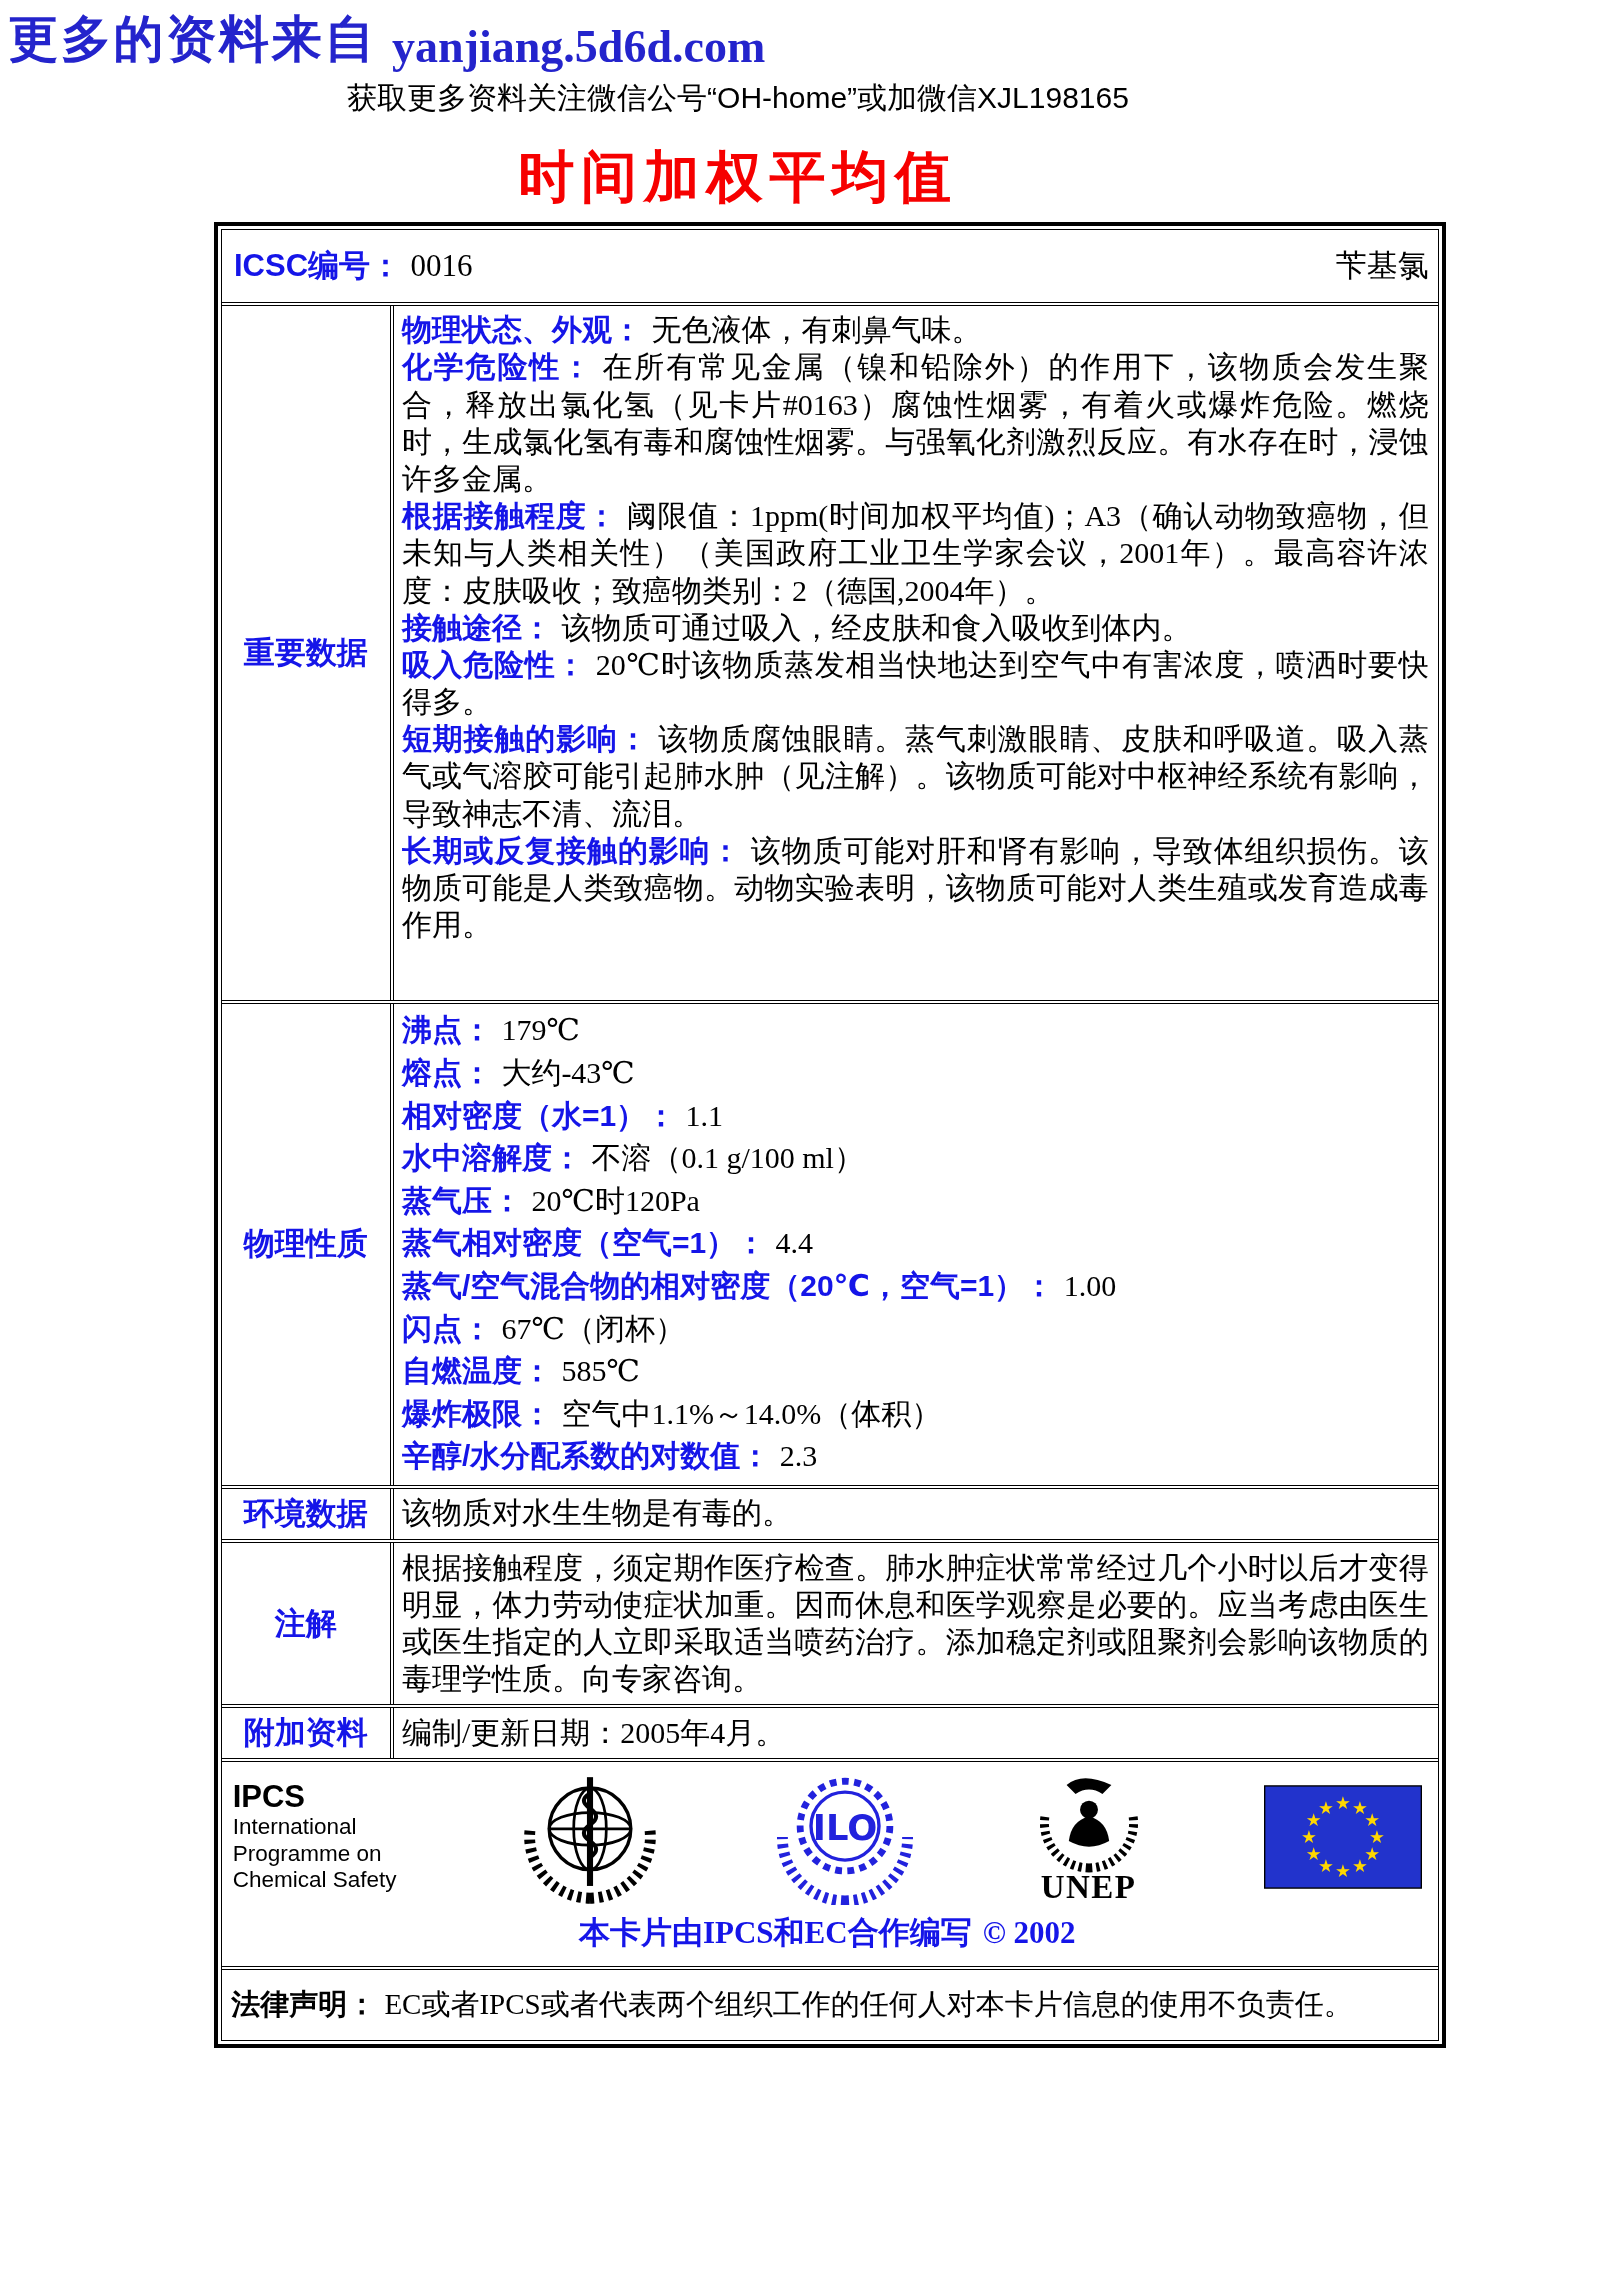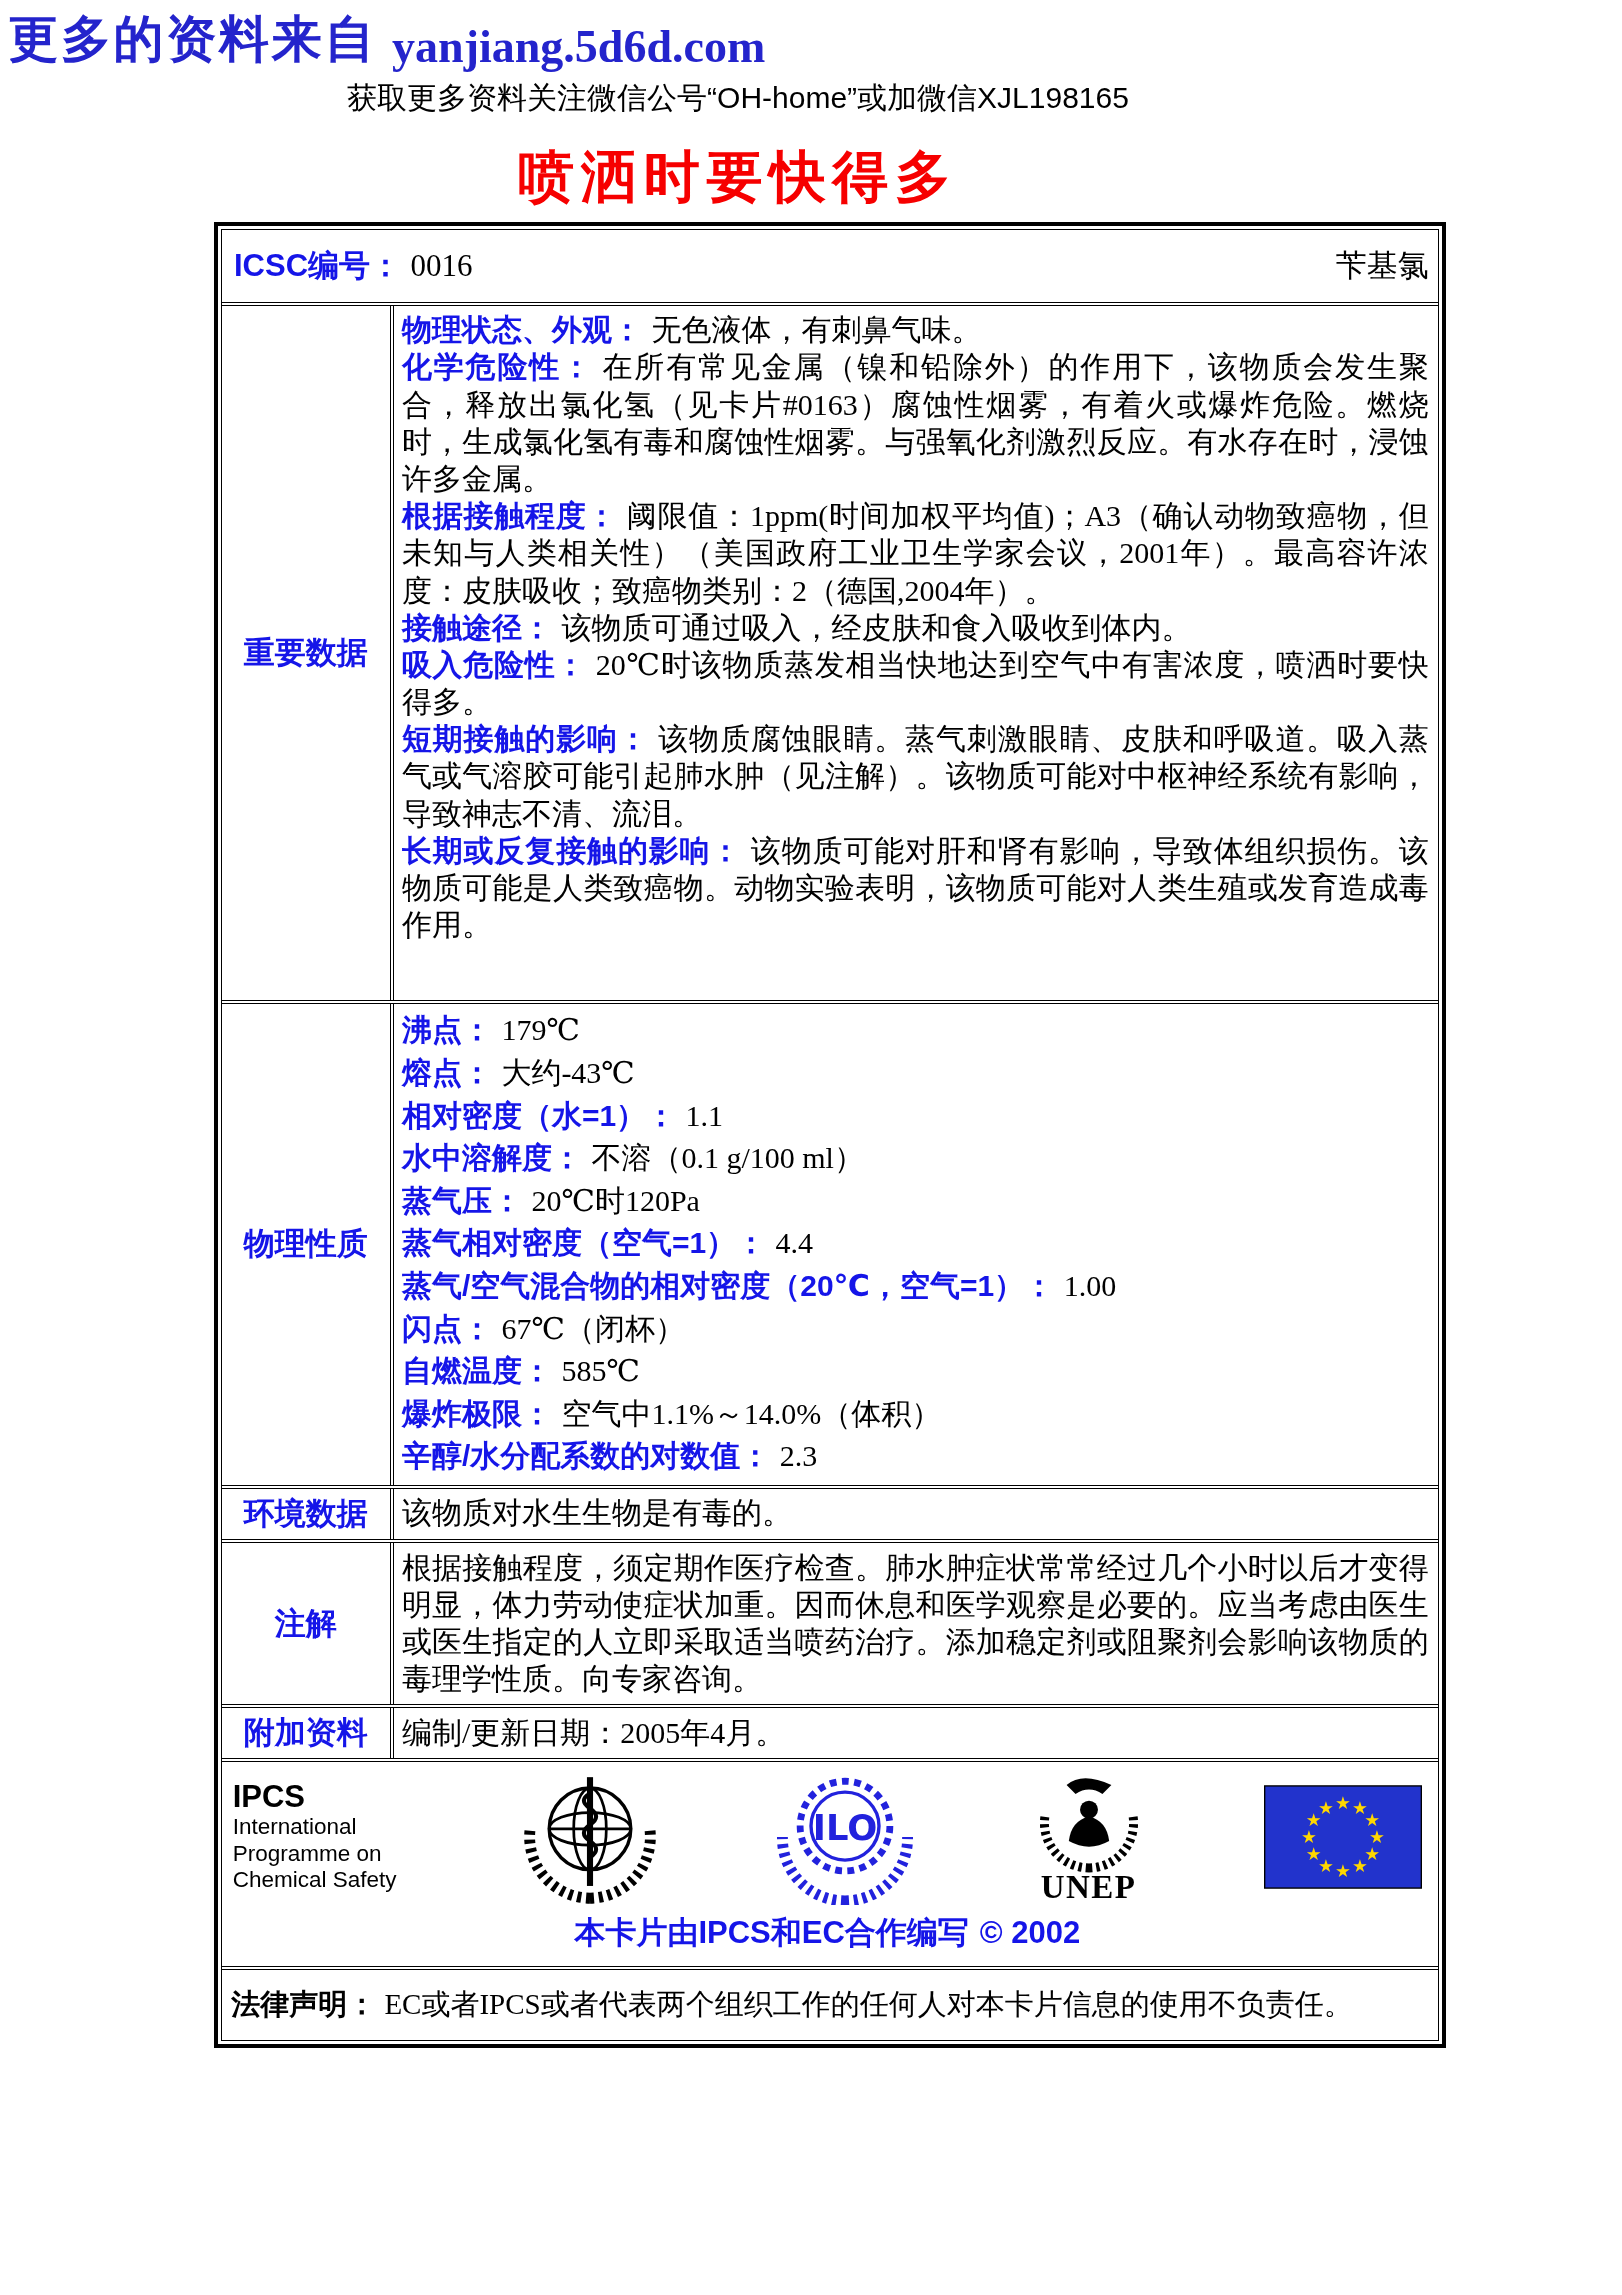--- a/index.html
+++ b/index.html
@@ -44,41 +44,41 @@
   
   .footer-row{border-top:4.8px double #000;padding:6.8px 16.4px 4.1px 11px;}
   .logos-strip{display:flex;align-items:center;justify-content:space-between;}
   .ipcs-block{width:170px;font-family:"Liberation Sans","DejaVu Sans",sans-serif;}
   .ipcs-title{font-size:31px;font-weight:bold;line-height:1.1;}
   .ipcs-sub{font-size:22.5px;line-height:1.18;}
   .logo-box{display:flex;flex-direction:column;align-items:center;}
   .unep-word{font-size:33px;font-weight:bold;letter-spacing:1.4px;line-height:.9;
              font-family:"Liberation Serif","DejaVu Serif",serif;}
   .credit-line{text-align:center;margin:6.8px 0 8.2px 0;font-size:31px;font-weight:bold;color:#1515e8;
-               font-family:Liberation Sans, sans-serif;}
+               font-family:Liberation Serif, serif;}
   .credit-year{font-weight:bold;margin-left:11px;}
 
   .legal-row{border-top:4.8px double #000;padding:15px 9.5px;font-size:29px;}
   .legal-label{font-weight:bold;color:#000;font-family:"Liberation Sans","DejaVu Sans",sans-serif;margin-right:8.2px;}
 
   svg text{font-family:"DejaVu Sans",sans-serif;}
 </style>
 </head>
 <body>
 
 <div class="page">
 
   <div class="banner">
     <span class="banner-cn">更多的资料来自</span>
     <span class="banner-url">yanjiang.5d6d.com</span>
   </div>
 
   <div class="promo">获取更多资料关注微信公号“OH-home”或加微信XJL198165</div>
 
-  <div class="doc-title">喷洒时要快得多</div>
+  <div class="doc-title">时间加权平均值</div>
 
   <div class="card">
     <div class="card-inner">
 
       <div class="icsc-row">
         <span class="icsc-left">
           <span class="icsc-label">ICSC编号：</span><span class="icsc-number">0016</span>
         </span>
         <span class="chem-name">苄基氯</span>
       </div>

